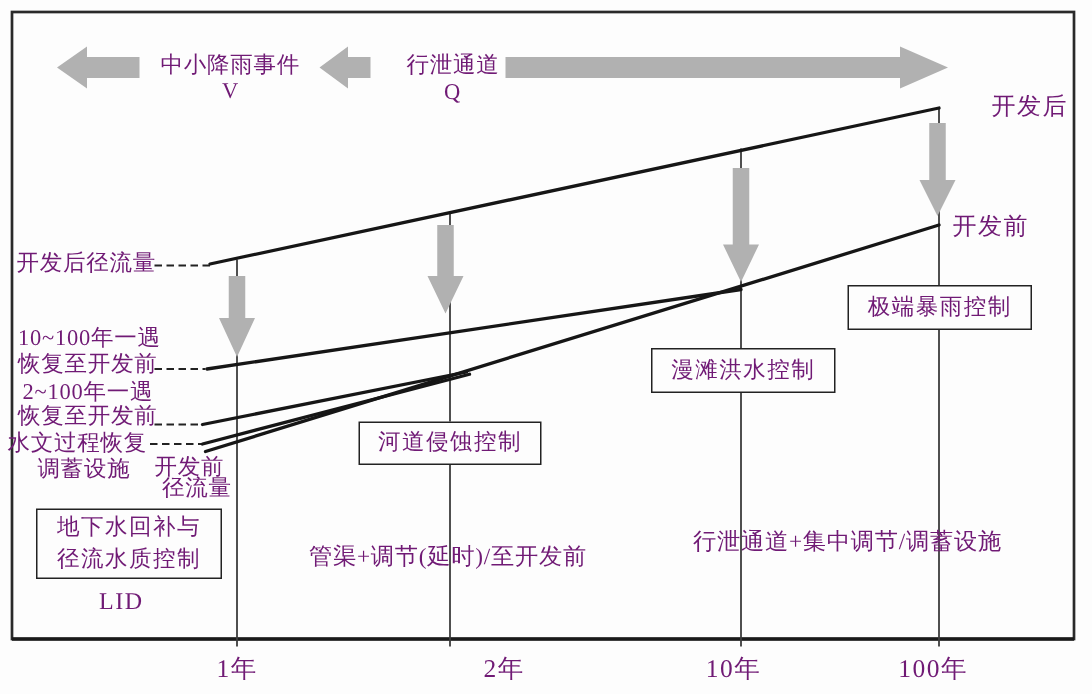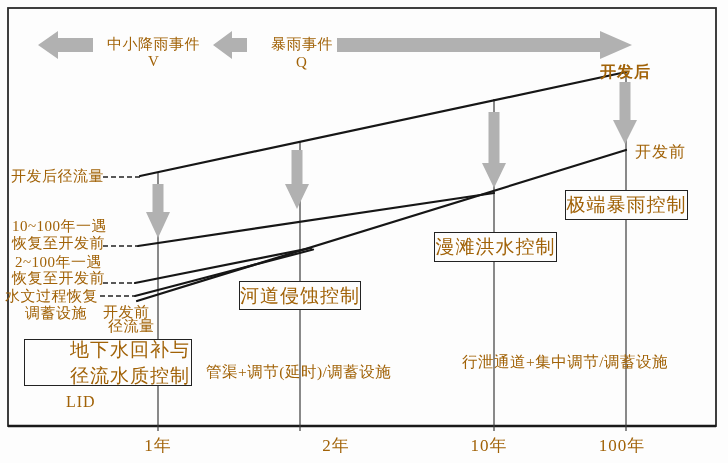--- a/index.html
+++ b/index.html
@@ -1,29 +1,29 @@
 <!DOCTYPE html>
 <html><head>
 <meta charset="utf-8">
 <style>
   html,body{margin:0;padding:0;background:#ffffff;}
   #figure{
     position:relative;width:728px;height:463px;background:#fdfdfd;overflow:hidden;
-    font-family:"Liberation Serif","DejaVu Serif",serif;color:#a16207;
+    font-family:"Liberation Serif","DejaVu Serif",serif;color:#701a75;
   }
   #figure svg{position:absolute;left:0;top:0;}
   .grid{stroke:#3c3c3c;stroke-width:1.2;}
   .mline{stroke:#161616;stroke-width:2.2;fill:none;stroke-linecap:round;}
   .dline{stroke:#222222;stroke-width:1.4;stroke-dasharray:5 3;}
   .garrow{fill:#b1b1b1;}
   .lbl{position:absolute;white-space:nowrap;font-size:15px;letter-spacing:0.5px;line-height:1.1;}
   .cbox{
     position:absolute;border:1.5px solid #222222;background:#fdfdfd;
     display:flex;flex-direction:column;align-items:center;justify-content:center;
-    font-size:19px;letter-spacing:1px;text-align:center;line-height:1.35;
+    font-size:15px;letter-spacing:1px;text-align:center;line-height:1.35;
   }
   .tick{position:absolute;transform:translateX(-50%);font-size:17px;top:434px;letter-spacing:1px;}
   .sym{font-size:15px;}
   .rlabel{font-size:16px;letter-spacing:1px;}
 </style>
 </head>
 <body>
 
 <div id="figure">
 
@@ -53,52 +53,52 @@
     <polygon class="garrow" points="337,38 600,38 600,31 632,45 600,59 600,52 337,52"></polygon>
 
     <polygon class="garrow" points="152.5,184 163.5,184 163.5,212 170,212 158,238 146,212 152.5,212"></polygon>
     <polygon class="garrow" points="291.5,150 302.5,150 302.5,184 309,184 297,209 285,184 291.5,184"></polygon>
     <polygon class="garrow" points="488.5,112 499.5,112 499.5,163 506,163 494,188 482,163 488.5,163"></polygon>
     <polygon class="garrow" points="619.5,82 630.5,82 630.5,120 637,120 625,144 613,120 619.5,120"></polygon>
   </svg>
 
   <div class="lbl" style="left:107px;top:36px;">中小降雨事件</div>
   <div class="lbl sym" style="left:148px;top:53px;">V</div>
-  <div class="lbl" style="left:271px;top:36px;">暴雨事件</div>
+  <div class="lbl" style="left:271px;top:36px;">行泄通道</div>
   <div class="lbl sym" style="left:296px;top:54px;">Q</div>
 
   <div class="lbl" style="left:11px;top:168px;">开发后径流量</div>
   <div class="lbl" style="left:12px;top:218px;">10~100年一遇</div>
   <div class="lbl" style="left:12px;top:235px;">恢复至开发前</div>
   <div class="lbl" style="left:15px;top:254px;">2~100年一遇</div>
   <div class="lbl" style="left:12px;top:270px;">恢复至开发前</div>
   <div class="lbl" style="left:5px;top:288px;">水文过程恢复</div>
   <div class="lbl" style="left:25px;top:305px;">调蓄设施</div>
   <div class="lbl" style="left:103px;top:304px;">开发前</div>
   <div class="lbl" style="left:108px;top:318px;">径流量</div>
 
-  <div class="lbl rlabel" style="left:600px;top:63px;font-weight:bold;">开发后</div>
+  <div class="lbl rlabel" style="left:661px;top:63px;">开发后</div>
   <div class="lbl rlabel" style="left:635px;top:143px;">开发前</div>
 
-  <div class="cbox" style="left:24px;top:339px;width:122px;height:45px;padding-left:44px;">
+  <div class="cbox" style="left:24px;top:339px;width:122px;height:45px;">
     <div>地下水回补与</div>
     <div>径流水质控制</div>
   </div>
   <div class="cbox" style="left:239px;top:281px;width:120px;height:27px;">
     <div>河道侵蚀控制</div>
   </div>
   <div class="cbox" style="left:434px;top:232px;width:121px;height:28px;">
     <div>漫滩洪水控制</div>
   </div>
   <div class="cbox" style="left:565px;top:190px;width:121px;height:28px;">
     <div>极端暴雨控制</div>
   </div>
 
   <div class="lbl" style="left:66px;top:393px;font-size:16px;letter-spacing:1px;">LID</div>
-  <div class="lbl" style="left:206px;top:363px;font-size:15.5px;">管渠+调节(延时)/调蓄设施</div>
+  <div class="lbl" style="left:206px;top:363px;font-size:15.5px;">管渠+调节(延时)/至开发前</div>
   <div class="lbl" style="left:462px;top:337px;font-size:15.5px;margin-top:16px;">行泄通道+集中调节/调蓄设施</div>
 
   <div class="tick" style="left:158px;">1年</div>
   <div class="tick" style="left:300px;margin-left:36px;">2年</div>
   <div class="tick" style="left:489px;">10年</div>
   <div class="tick" style="left:622px;">100年</div>
 
 </div>
 
 </body></html>

